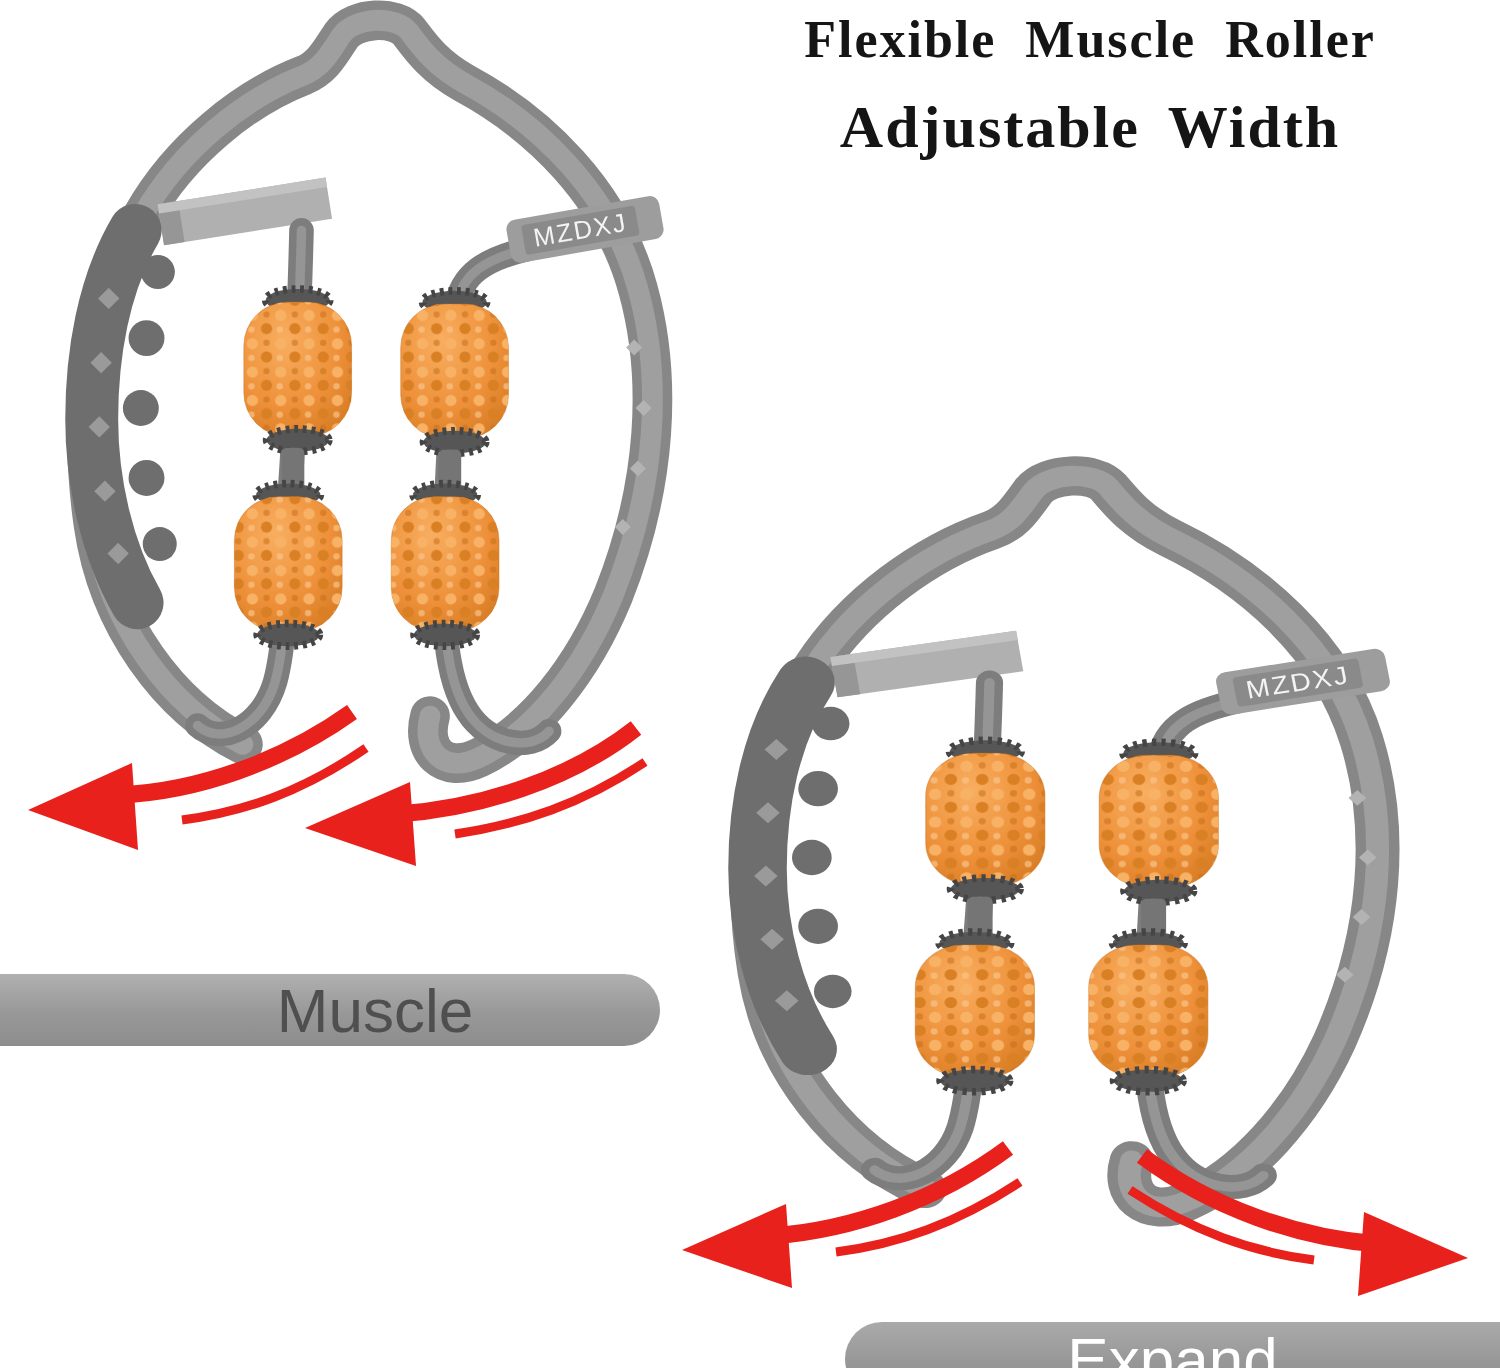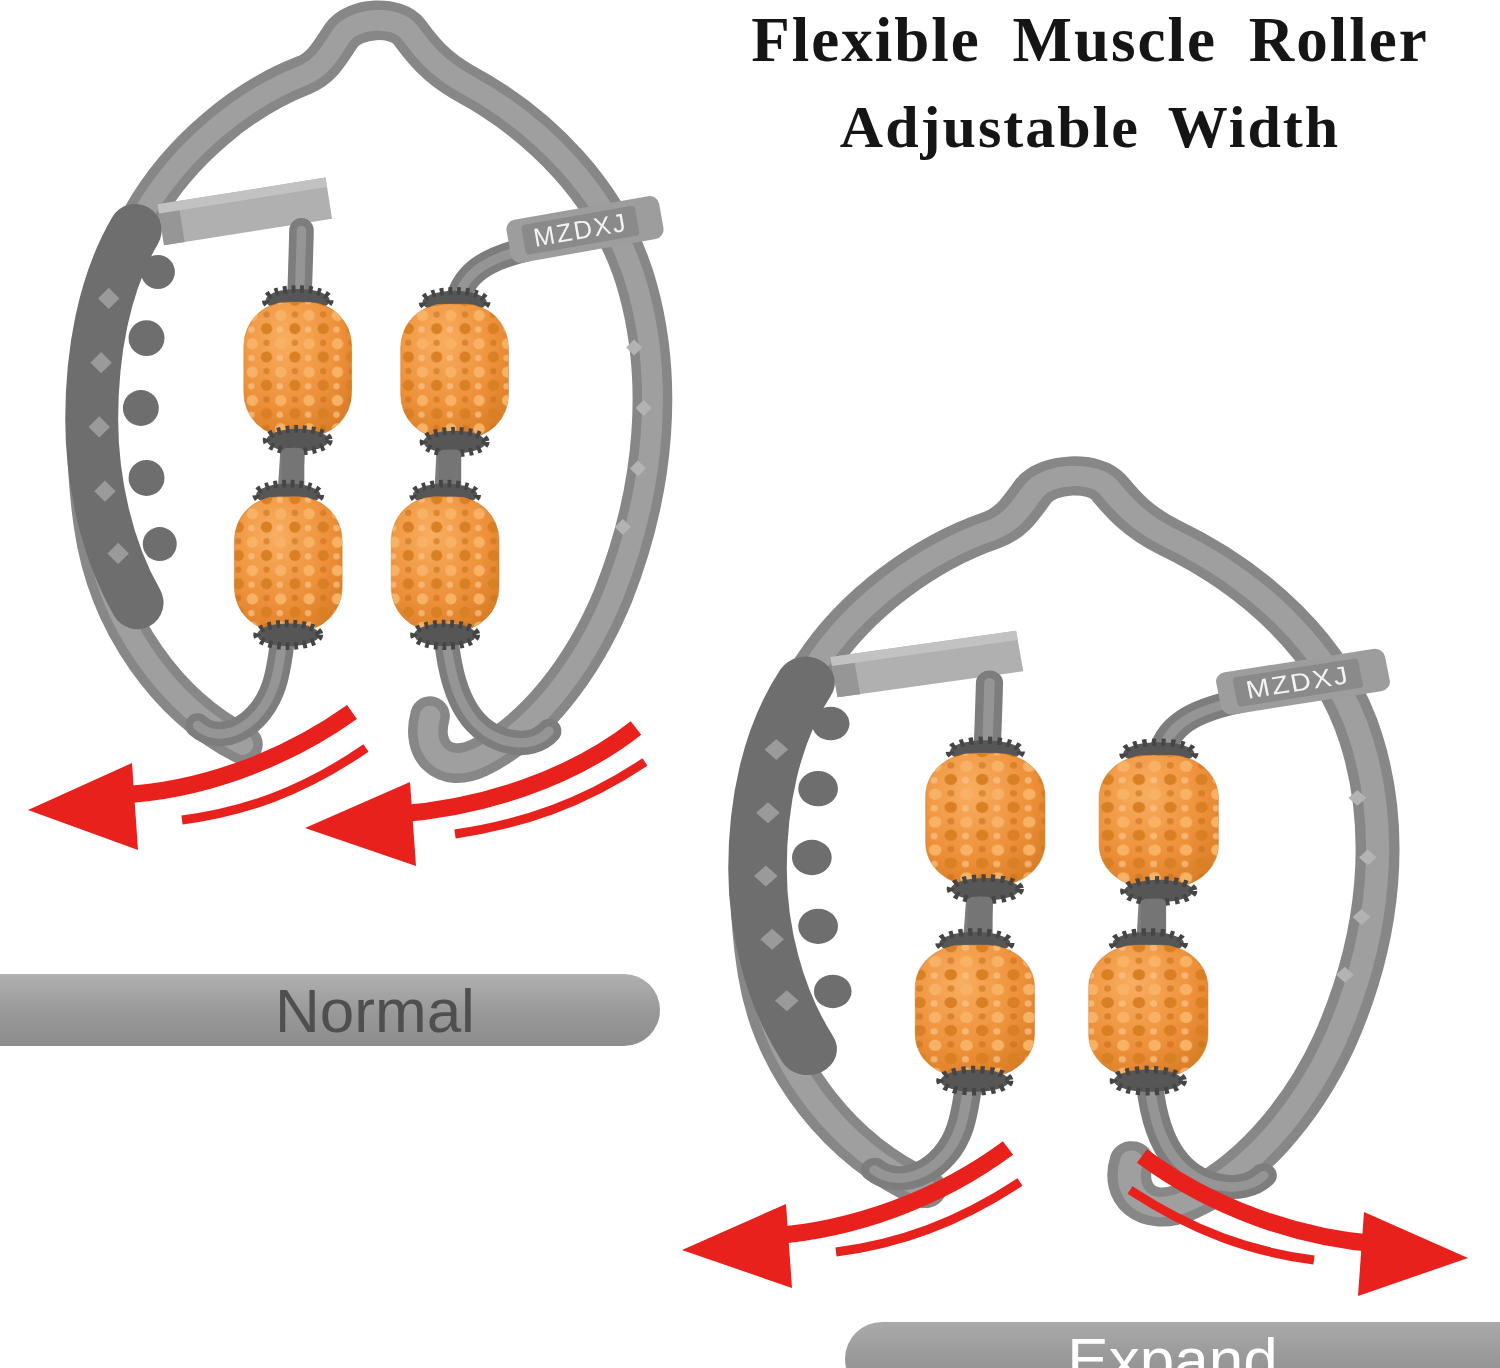--- a/index.html
+++ b/index.html
@@ -3,21 +3,21 @@
 <meta charset="utf-8">
 <style>
   html,body{margin:0;padding:0;background:#ffffff;}
   body{width:1500px;height:1368px;position:relative;overflow:hidden;
        font-family:"Liberation Sans", sans-serif;}
   .canvas{position:absolute;inset:0;width:1500px;height:1368px;background:#ffffff;}
 
   
   .title-block{position:absolute;left:690px;top:4px;width:800px;text-align:center;
                color:#151515;font-family:"Liberation Serif", serif;font-weight:bold;}
-  .title-line1{font-size:63px;letter-spacing:2px;word-spacing:14px;line-height:72px;}
+  .title-line1{font-size:52px;letter-spacing:2px;word-spacing:14px;line-height:72px;}
   .title-line2{font-size:60px;letter-spacing:2px;word-spacing:12px;line-height:70px;margin-top:16px;}
 
   
   .scene{position:absolute;left:0;top:0;width:1500px;height:1368px;}
 
   
   .banner{position:absolute;display:flex;align-items:center;justify-content:center;
           font-size:62px;}
   .banner-normal{left:0;top:974px;width:660px;height:72px;color:#4f4f4f;
           background:linear-gradient(180deg,#b0b0b0 0%,#989898 55%,#8d8d8d 100%);
@@ -174,19 +174,19 @@
       <path d="M 1130 1190 C 1194 1232, 1252 1252, 1314 1260" fill="none" stroke="#e8211d" stroke-width="9"></path>
     </g>
   </svg>
 
   <div class="title-block">
     <div class="title-line1">Flexible Muscle Roller</div>
     <div class="title-line2">Adjustable Width</div>
   </div>
 
   <div class="banner banner-normal">
-    <span>Normal</span>
+    <span>Muscle</span>
   </div>
   <div class="banner banner-expand">
     <span>Expand</span>
   </div>
 
 </div>
 
 </body></html>

